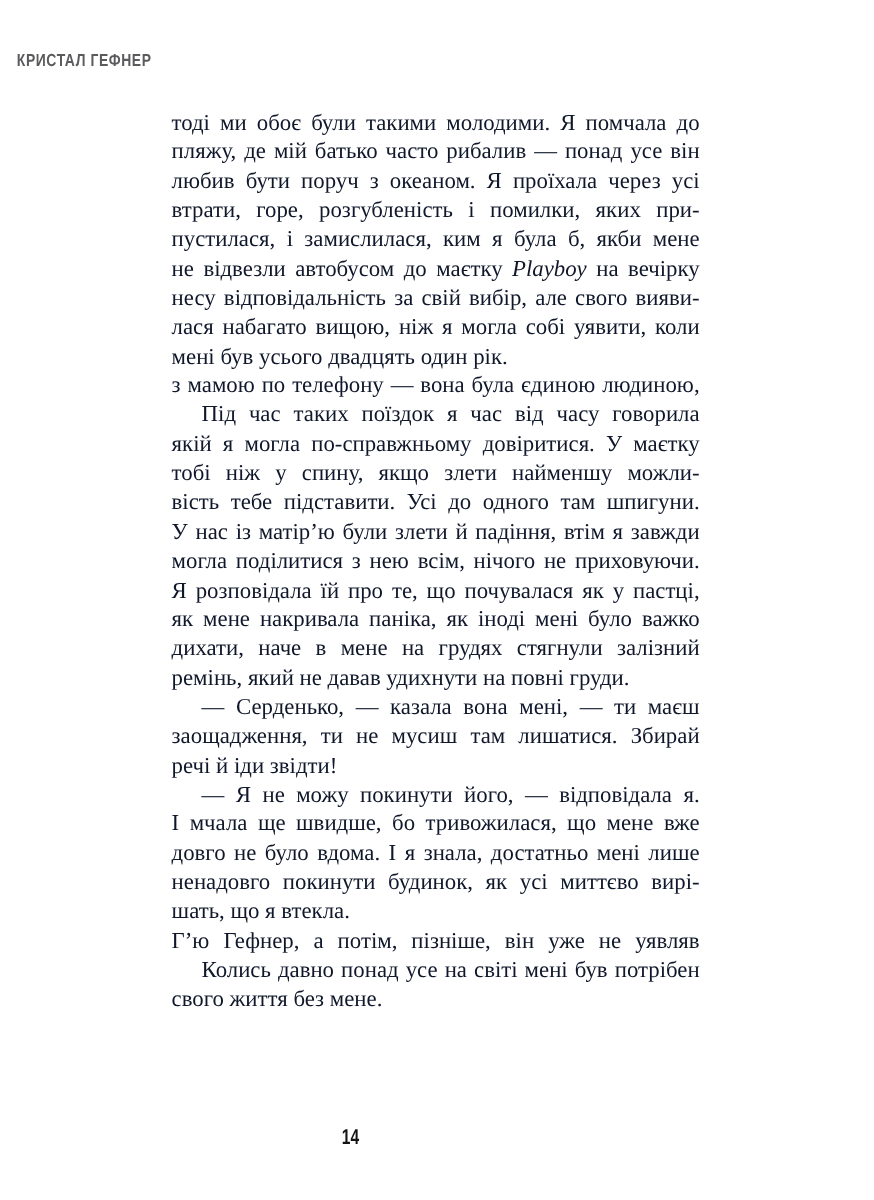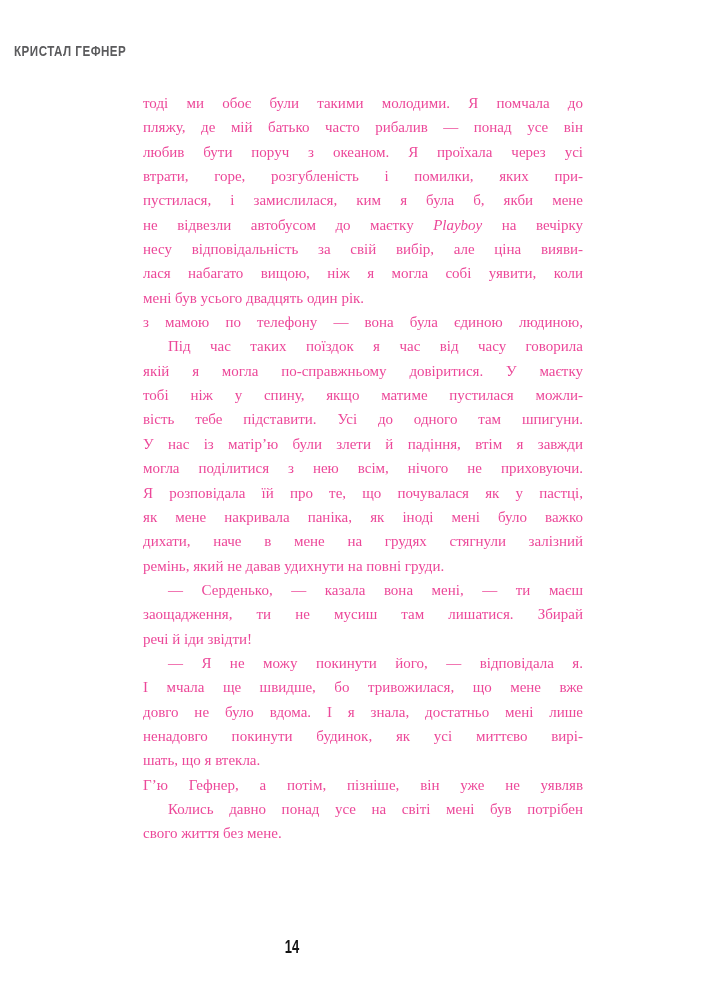--- a/index.html
+++ b/index.html
@@ -29,23 +29,23 @@
     color: #5b5b5d;
     transform: scaleX(0.80);
     transform-origin: center;
     white-space: nowrap;
   }
   .body-text {
     position: absolute;
     left: 143px;
     top: 91px;
     width: 440px;
-    font-size: 15px;
+    font-size: 19px;
     line-height: 24.35px;
-    color: #ec4899;
+    color: #0f172a;
   }
   .line {
     text-align: justify;
     text-align-last: justify;
   }
   .line.last {
     text-align: right;
     text-align-last: left;
   }
   .line.indent {
@@ -78,27 +78,27 @@
   <span class="hdr-inner">КРИСТАЛ ГЕФНЕР</span>
 </div>
 
 <div class="body-text">
     <div class="line"><span>тоді ми обоє були такими молодими. Я помчала до</span></div>
     <div class="line"><span>пляжу, де мій батько часто рибалив — понад усе він</span></div>
     <div class="line"><span>любив бути поруч з океаном. Я проїхала через усі</span></div>
     <div class="line"><span>втрати, горе, розгубленість і помилки, яких при-</span></div>
     <div class="line"><span>пустилася, і замислилася, ким я була б, якби мене</span></div>
     <div class="line"><span>не відвезли автобусом до маєтку </span><span class="italic">Playboy</span><span> на вечірку</span></div>
-    <div class="line"><span>несу відповідальність за свій вибір, але ціна вияви-</span></div>
+    <div class="line"><span>несу відповідальність за свій вибір, але свого вияви-</span></div>
     <div class="line"><span>лася набагато вищою, ніж я могла собі уявити, коли</span></div>
     <div class="line last"><span>мені був усього двадцять один рік.</span></div>
     <div class="line"><span>з мамою по телефону — вона була єдиною людиною,</span></div>
     <div class="line indent"><span>Під час таких поїздок я час від часу говорила</span></div>
     <div class="line"><span>якій я могла по-справжньому довіритися. У маєтку</span></div>
-    <div class="line"><span>тобі ніж у спину, якщо матиме пустилася можли-</span></div>
+    <div class="line"><span>тобі ніж у спину, якщо злети найменшу можли-</span></div>
     <div class="line"><span>вість тебе підставити. Усі до одного там шпигуни.</span></div>
     <div class="line"><span>У нас із матір’ю були злети й падіння, втім я завжди</span></div>
     <div class="line"><span>могла поділитися з нею всім, нічого не приховуючи.</span></div>
     <div class="line"><span>Я розповідала їй про те, що почувалася як у пастці,</span></div>
     <div class="line"><span>як мене накривала паніка, як іноді мені було важко</span></div>
     <div class="line"><span>дихати, наче в мене на грудях стягнули залізний</span></div>
     <div class="line last"><span>ремінь, який не давав удихнути на повні груди.</span></div>
     <div class="line indent"><span>— Серденько, — казала вона мені, — ти маєш</span></div>
     <div class="line"><span>заощадження, ти не мусиш там лишатися. Збирай</span></div>
     <div class="line last"><span>речі й іди звідти!</span></div>

